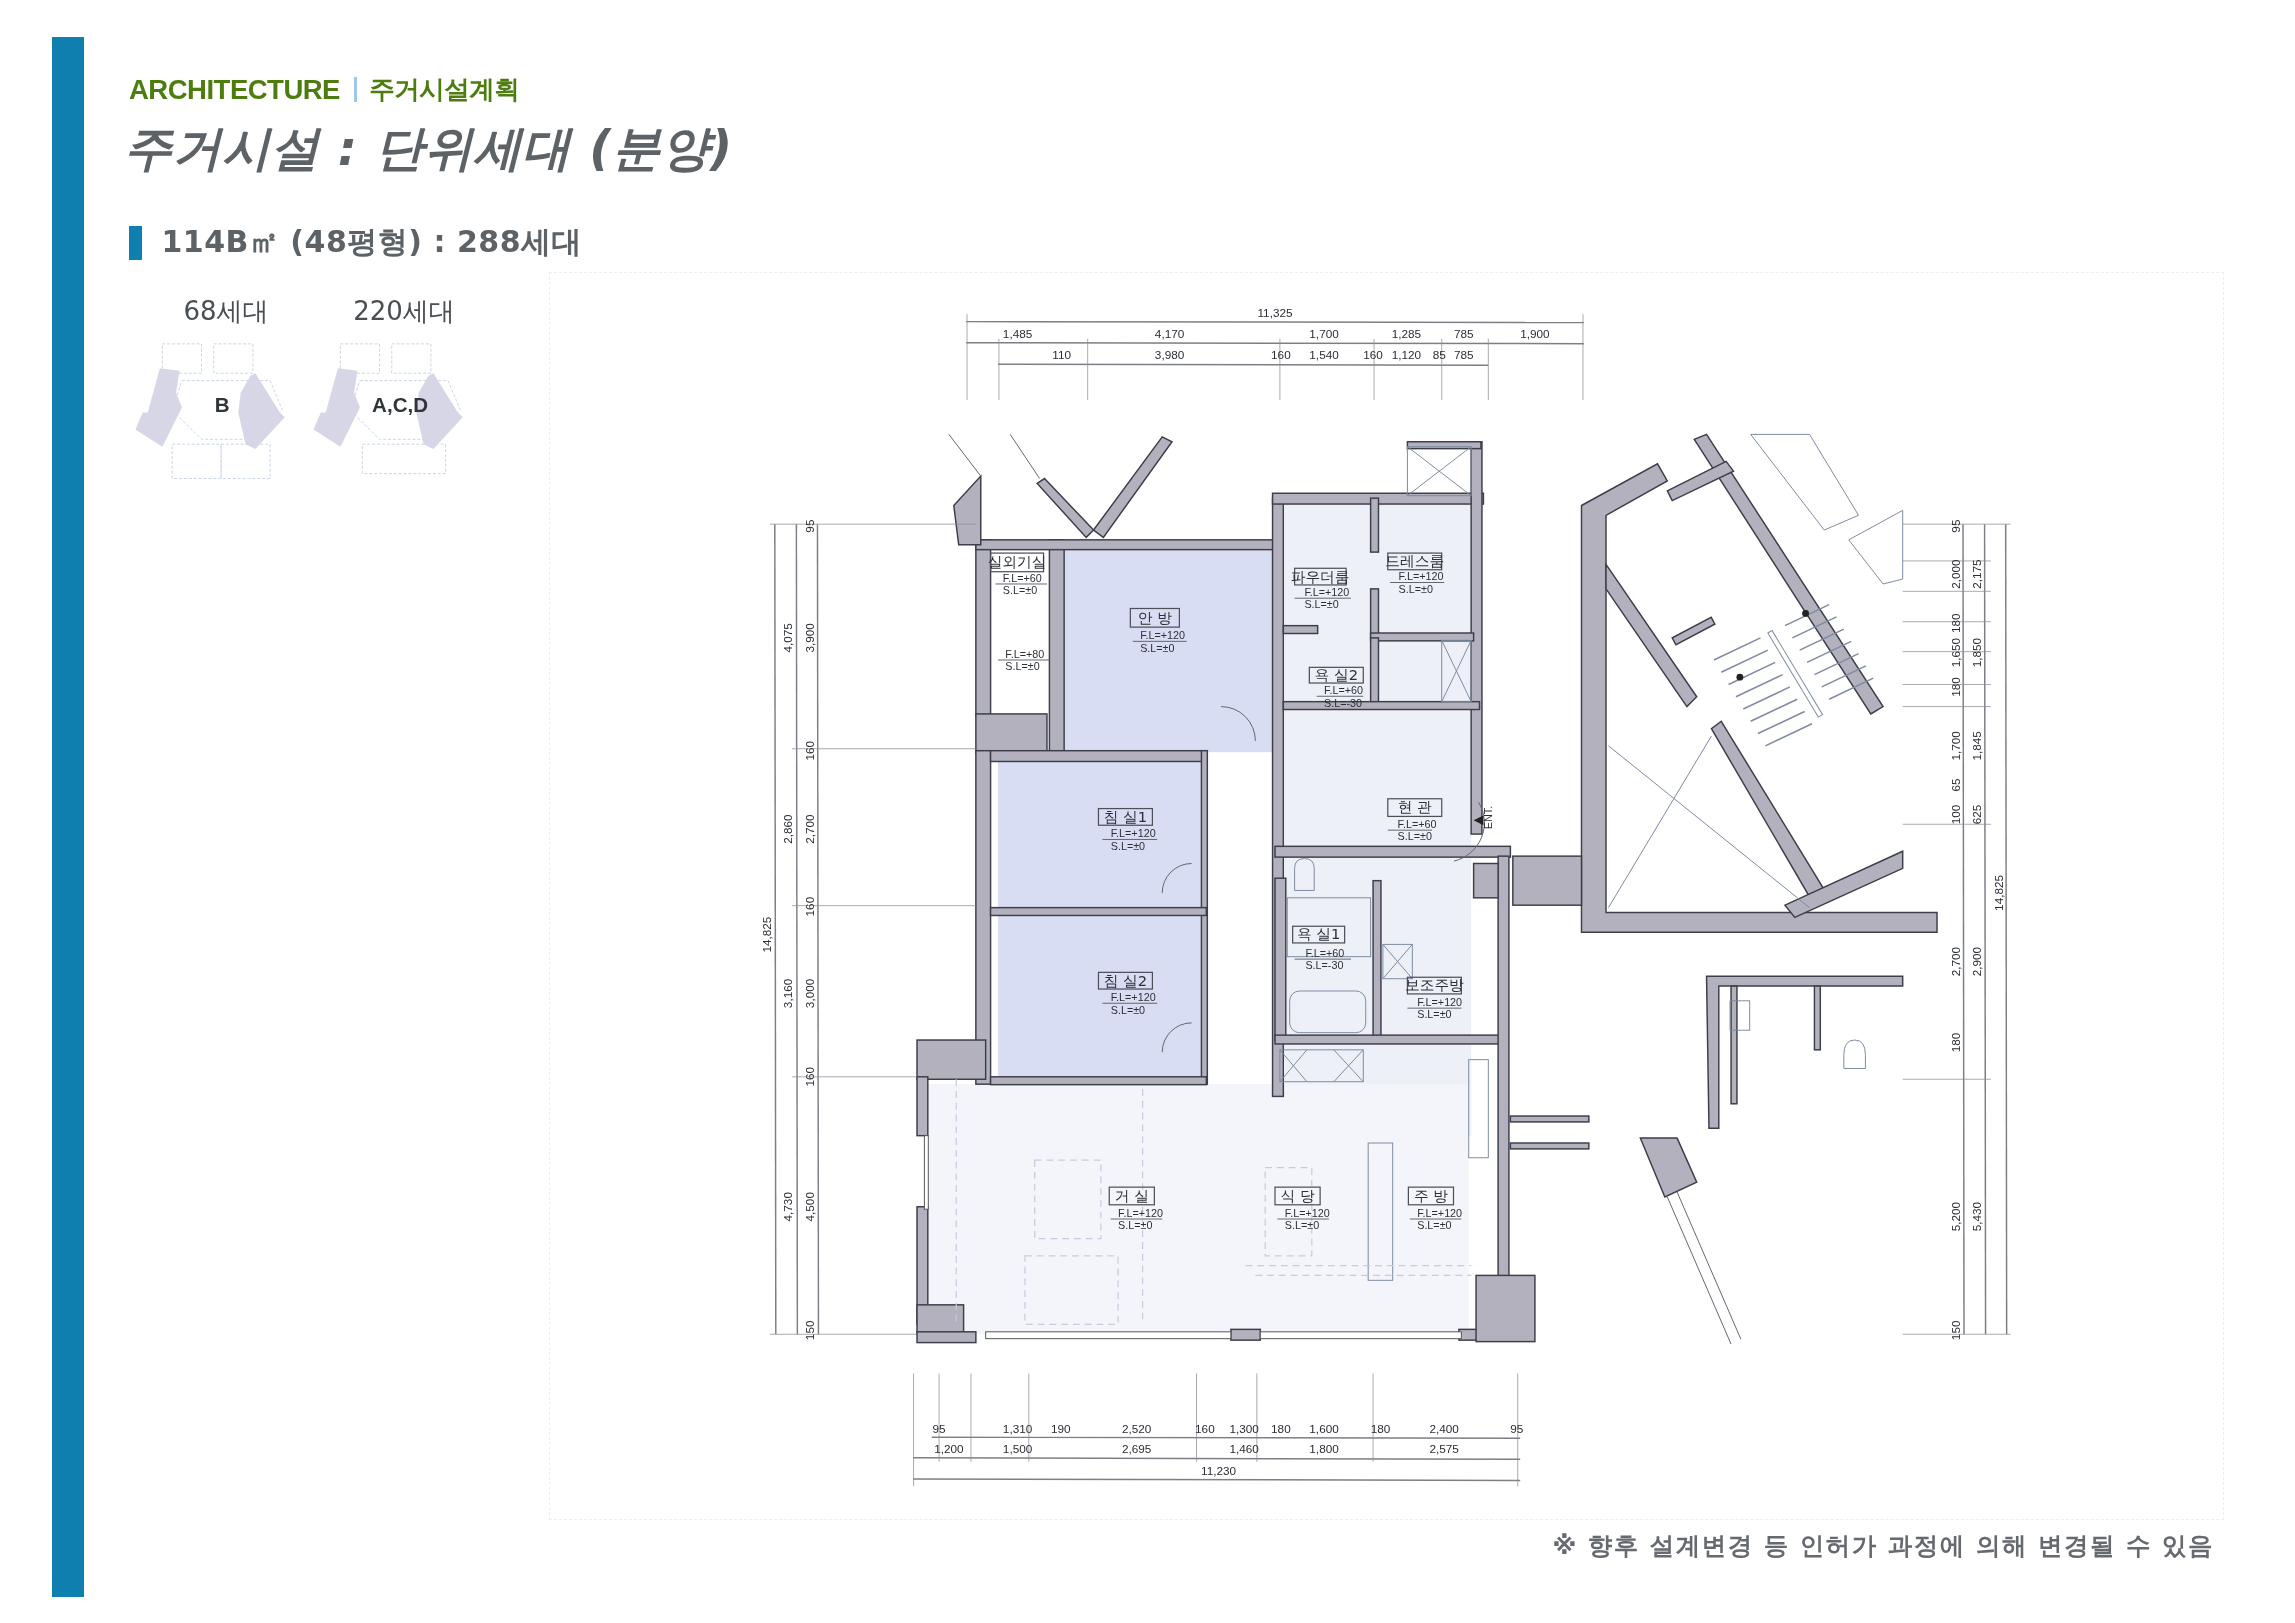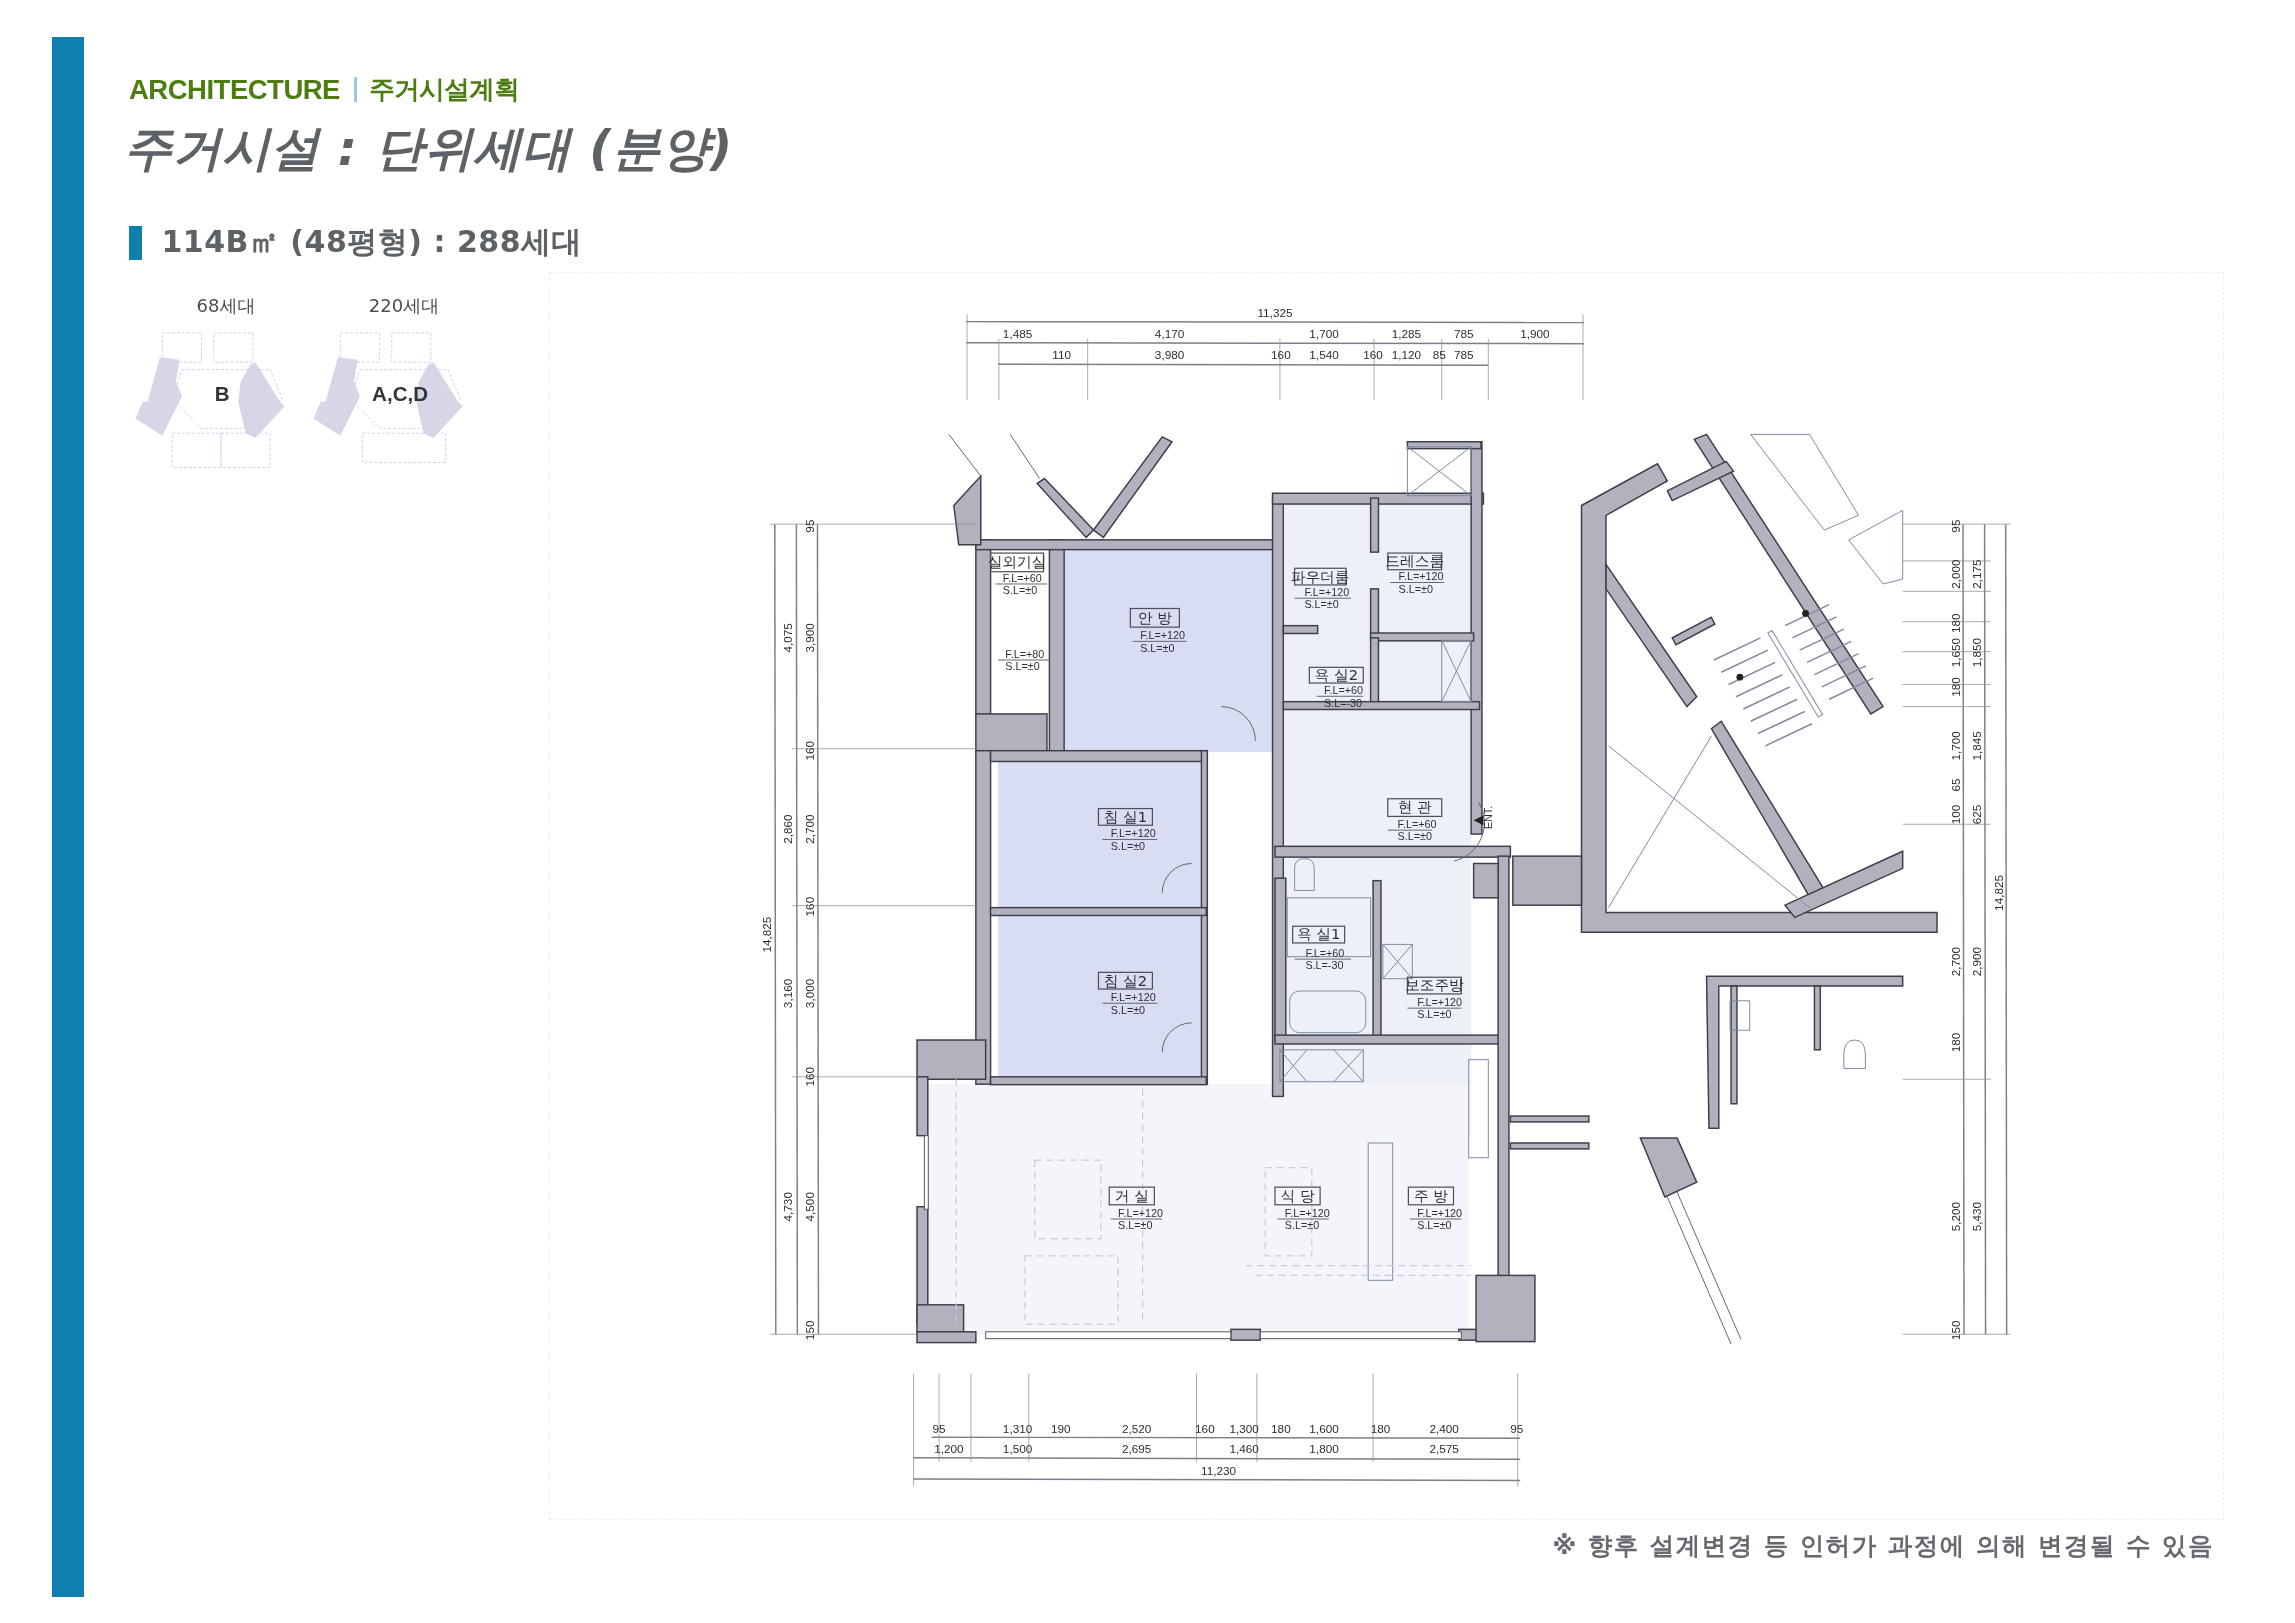--- a/index.html
+++ b/index.html
@@ -8,21 +8,21 @@
   .side-bar { position:absolute; left:52px; top:37px; width:32px; height:1560px; background:#0f7fb0; }
   .crumb { position:absolute; left:129px; top:70px; height:39px; display:flex; align-items:center;
            font-family:"Liberation Sans", sans-serif; font-weight:bold; font-size:27.5px; color:#4d7c0f; letter-spacing:-0.5px; }
   .crumb .sep { display:inline-block; width:2.9px; height:25.5px; background:#9cc7e6; margin:0 12.8px 0 13.7px; }
   .crumb .ko { font-family:Liberation Mono, monospace; font-weight:bold; font-size:25.5px; }
   .page-title { position:absolute; left:124px; top:117px; font-size:48px; font-weight:bold; color:#5c6266; letter-spacing:1px;font-style:italic; }
   .section-title { position:absolute; left:129px; top:222px; display:flex; align-items:center; }
   .section-title .mark { width:12.8px; height:34px; background:#0f7fb0; margin-right:19.6px; }
   .section-title .text { font-size:30px; font-weight:bold; color:#5c6266; letter-spacing:0.5px; }
   .keyplan { position:absolute; top:294px; width:206px; text-align:center; }
-  .keyplan .count { font-size:18px; color:#4a4f53; }
+  .keyplan .count { font-size:26px; color:#4a4f53; }
   .keyplan svg { display:block; margin:4.9px auto 0; }
   .plan-area { position:absolute; left:549px; top:272px; width:1673px; height:1246px; border:1.5px dashed #eceef4; }
   .plan-svg { position:absolute; left:0; top:0; }
   .disclaimer { position:absolute; right:81px; top:1529px; font-size:24.5px; font-weight:bold; color:#666a70; letter-spacing:1.5px;margin-left:20px; }
   .dim text { font-family:"Liberation Sans Narrow","Liberation Sans", sans-serif; }
 </style>
 </head>
 <body>
 
 <div class="side-bar"></div>

